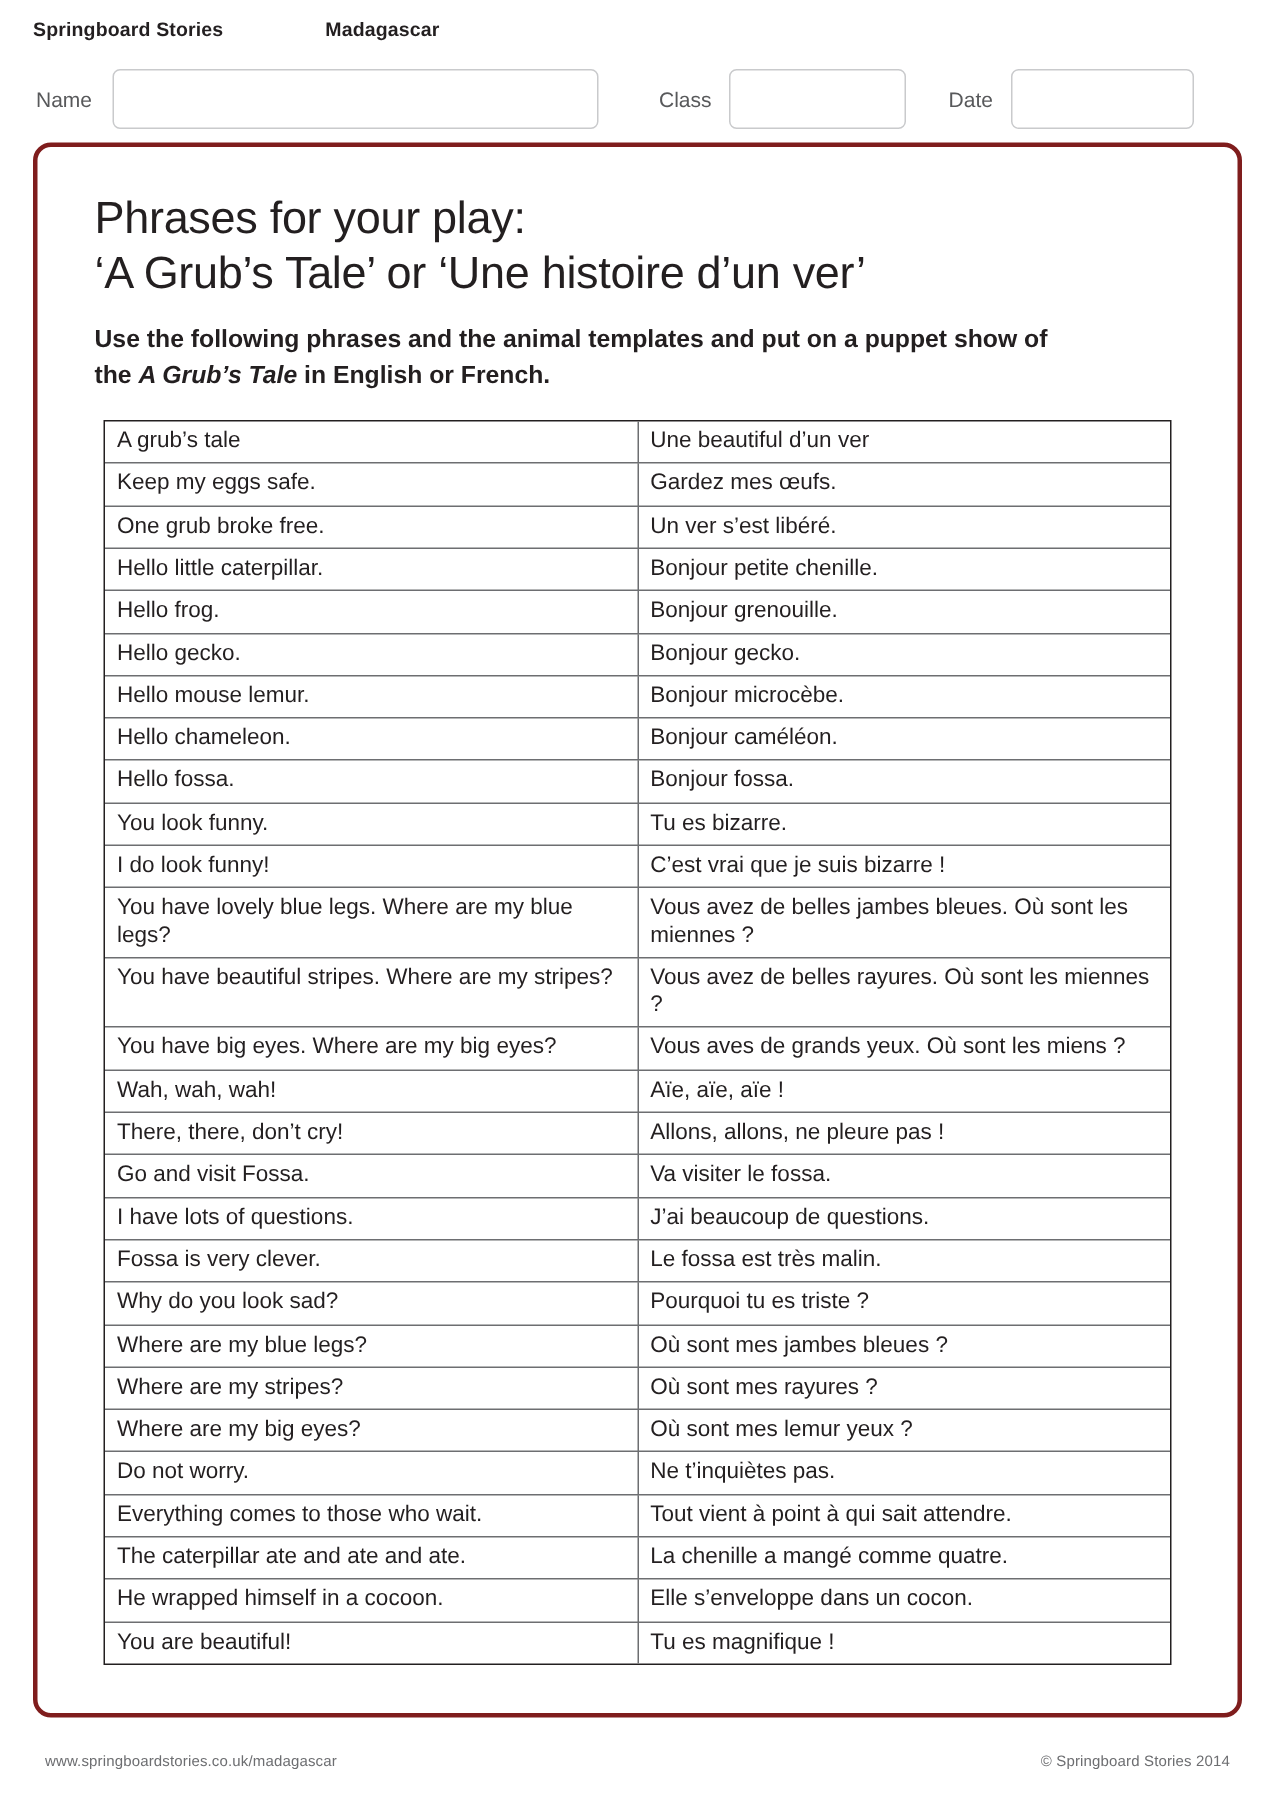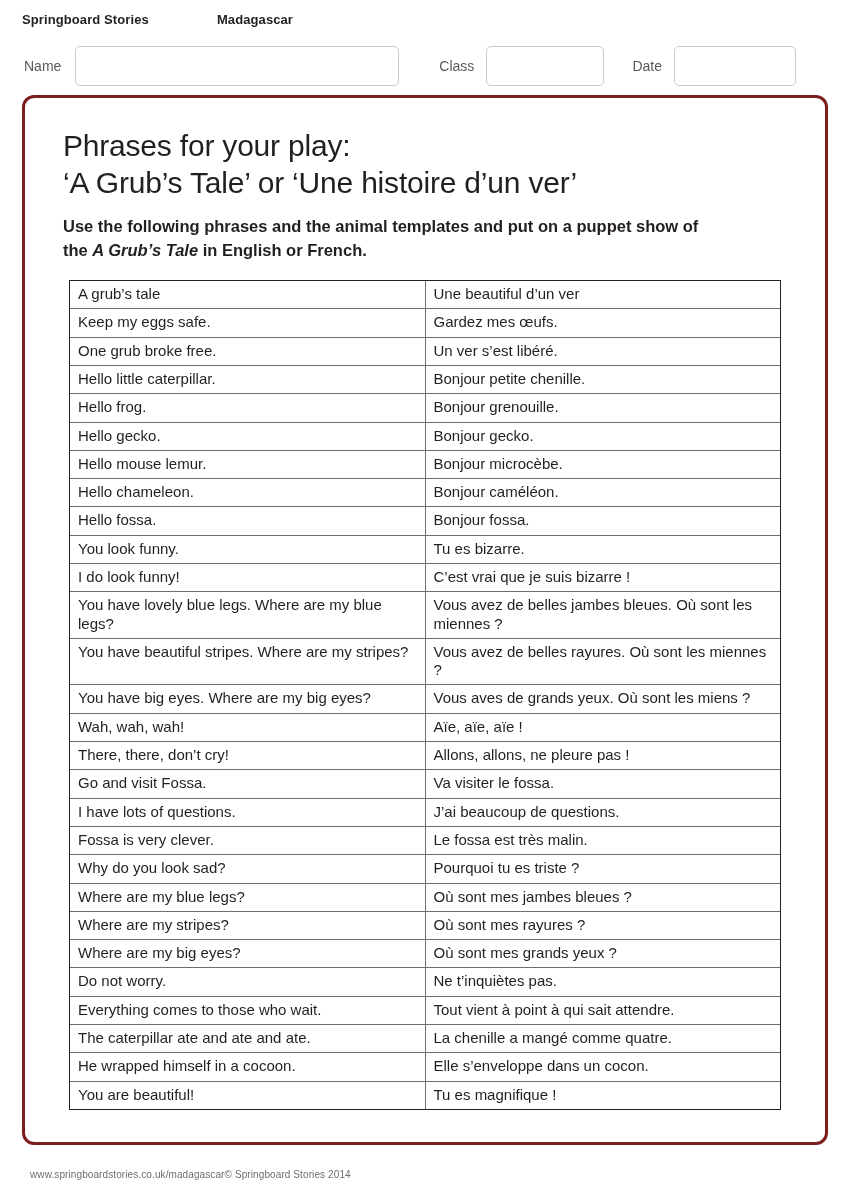--- a/index.html
+++ b/index.html
@@ -130,21 +130,21 @@
 
   
   .footer {
     position: absolute;
     left: 0;
     bottom: 0;
     width: 850px;
     height: 48px;
     display: flex;
     align-items: center;
-    justify-content: flex-start;
+    justify-content: space-between;
     padding: 0 30px 10px 30px;
     font-size: 10px;
     color: #6d6e71;
   }
   .footer .url { letter-spacing: 0.1px; }
   .footer .copy { letter-spacing: 0.1px; }
 </style>
 </head>
 <body>
 
@@ -258,21 +258,21 @@
           <tr>
             <td class="en">Where are my blue legs?</td>
             <td class="fr">Où sont mes jambes bleues ?</td>
           </tr>
           <tr>
             <td class="en">Where are my stripes?</td>
             <td class="fr">Où sont mes rayures ?</td>
           </tr>
           <tr>
             <td class="en">Where are my big eyes?</td>
-            <td class="fr">Où sont mes grands yeux ?</td>
+            <td class="fr">Où sont mes lemur yeux ?</td>
           </tr>
           <tr>
             <td class="en">Do not worry.</td>
             <td class="fr">Ne t’inquiètes pas.</td>
           </tr>
           <tr>
             <td class="en">Everything comes to those who wait.</td>
             <td class="fr">Tout vient à point à qui sait attendre.</td>
           </tr>
           <tr>

